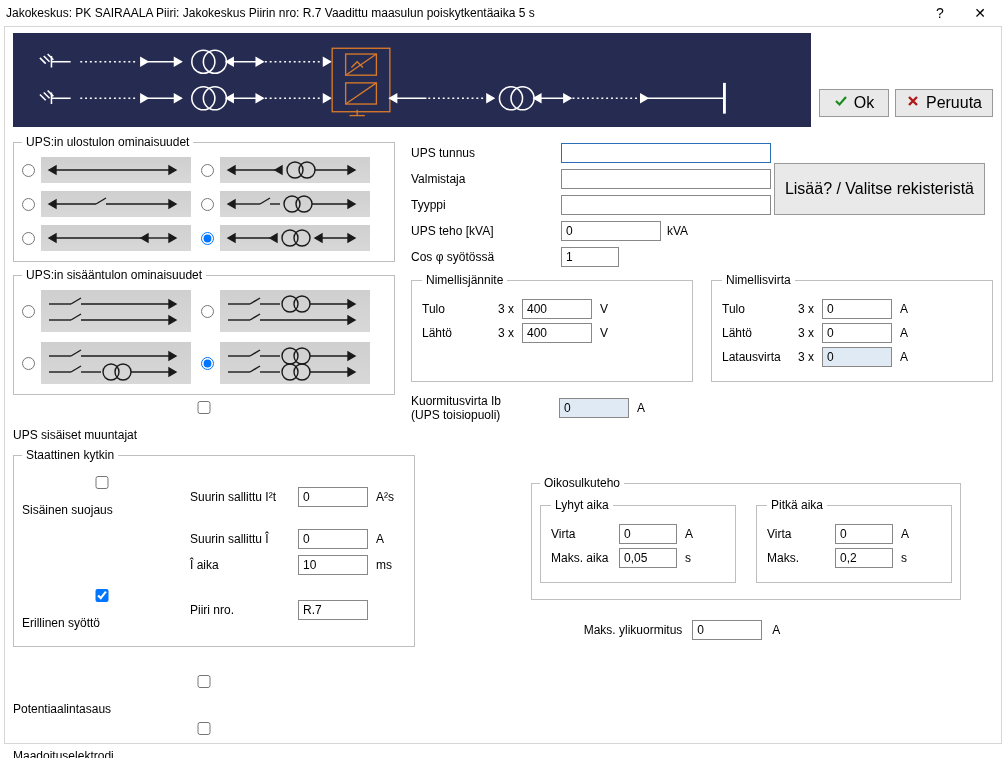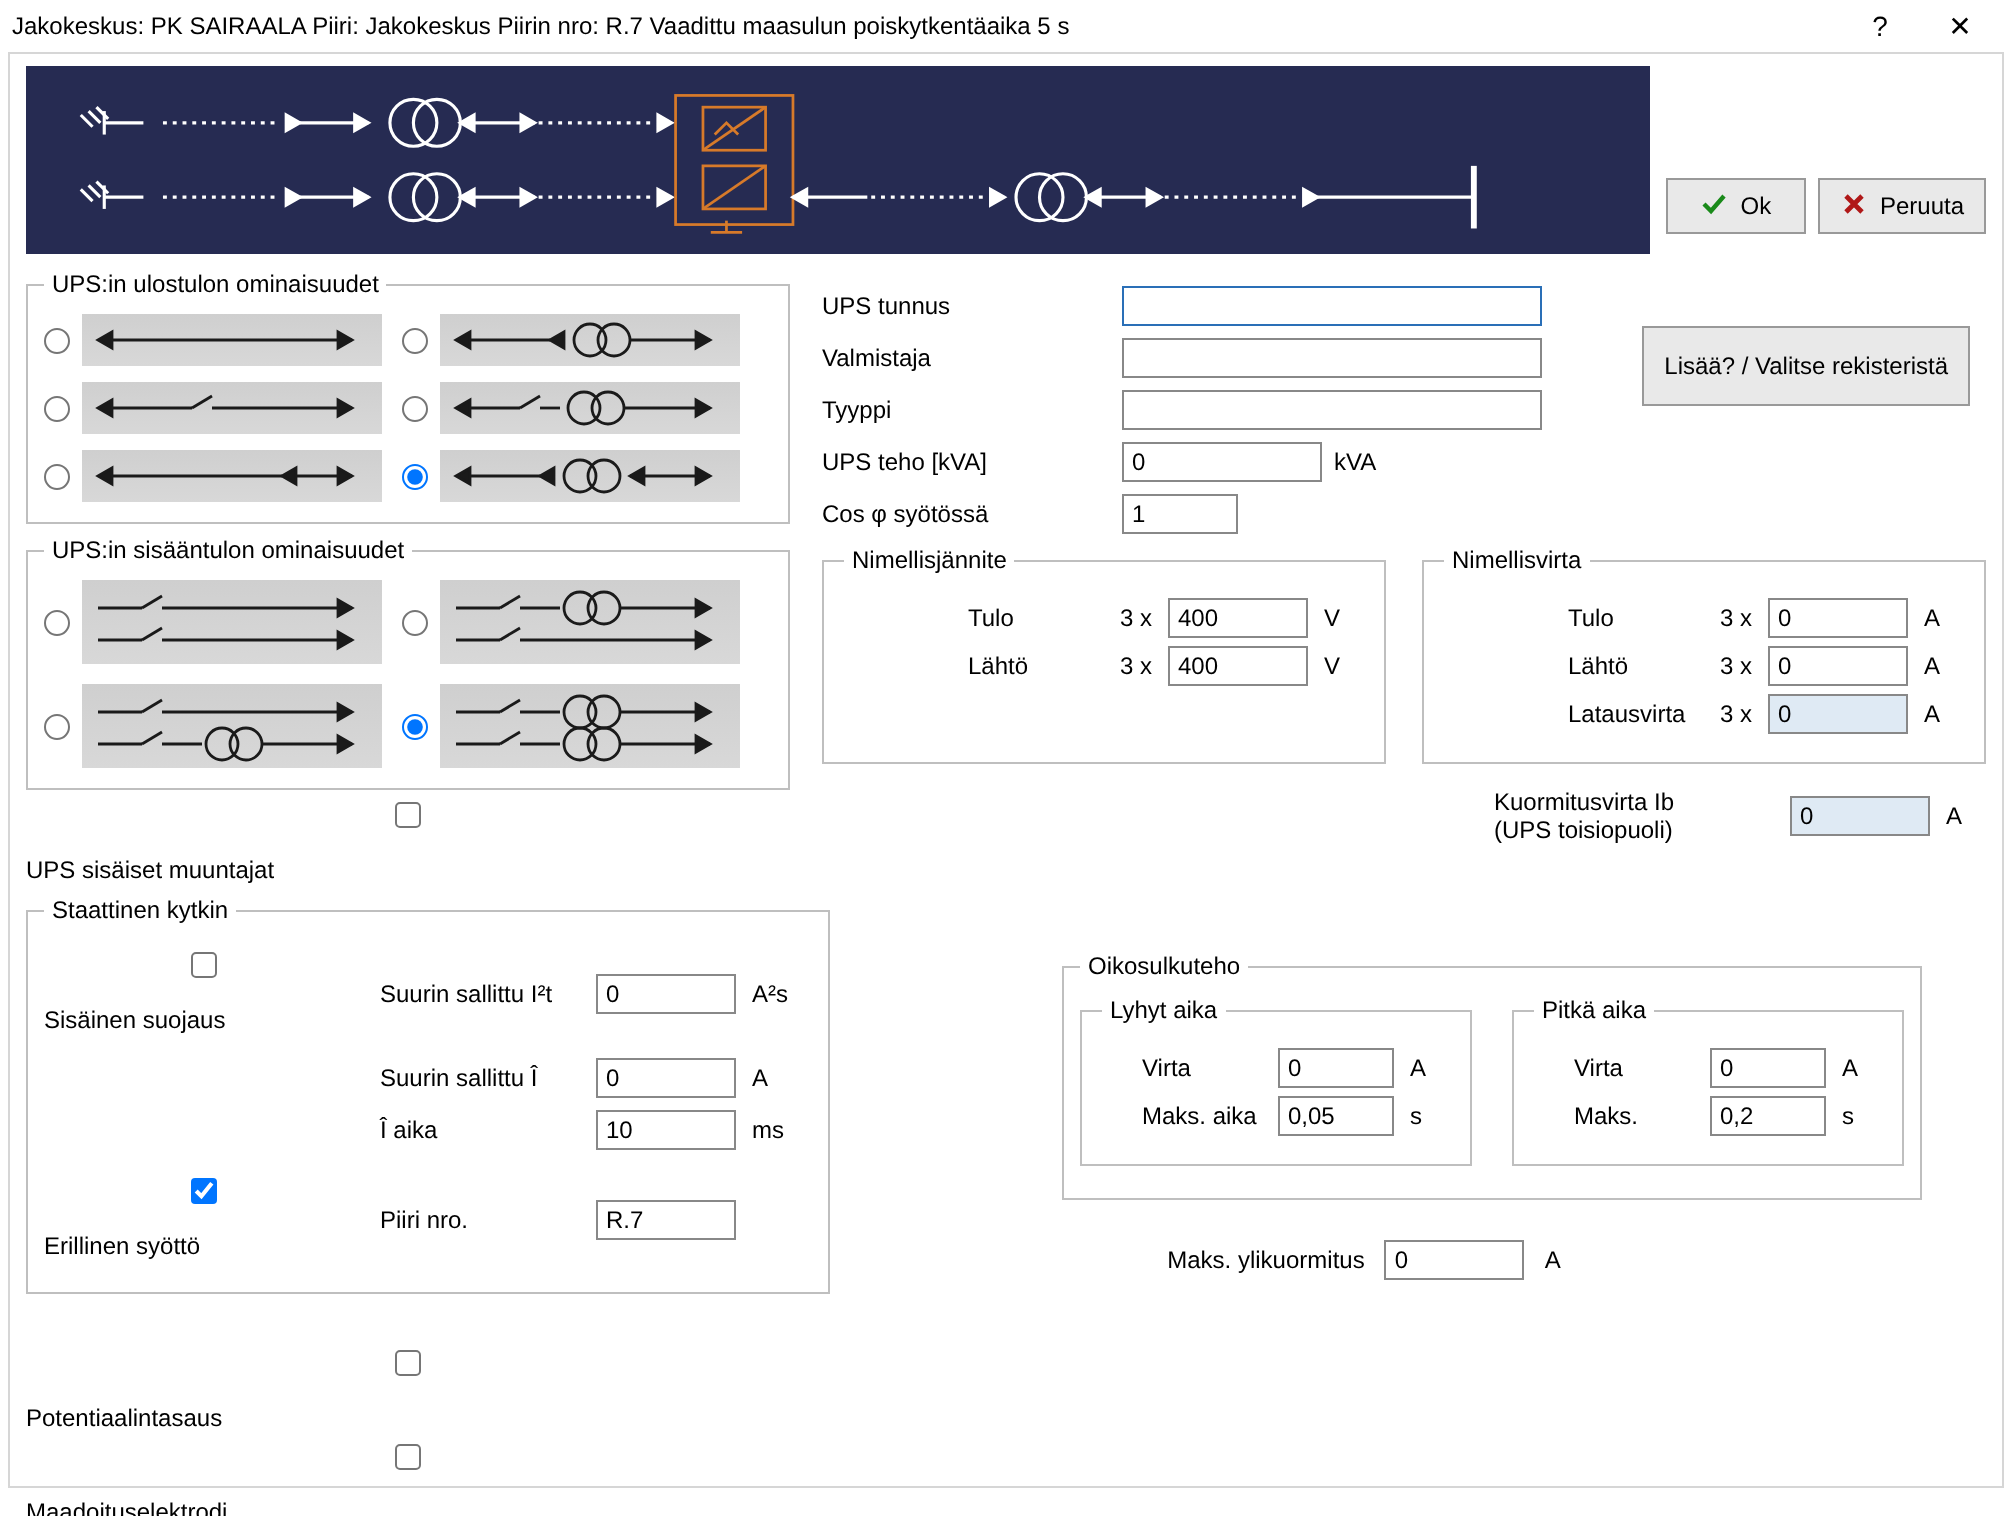--- a/index.html
+++ b/index.html
@@ -50,23 +50,23 @@
   height: 28px;
   min-width: 70px;
   border: 1px solid #999;
   background: #e9e9e9;
   display: inline-flex;
   align-items: center;
   justify-content: center;
   gap: 6px;
   padding: 0 10px;
   cursor: pointer;
-  font-size: 12px;
-}
-.btn.tall { height: 40px; min-width: 160px; }
+  font-size: 16px;
+}
+.btn.tall { height: 52px; min-width: 160px; }
 .btn-col { display: flex; flex-direction: column; gap: 6px; margin-top: 56px; }
 .vbtns { display: flex; flex-direction: row; gap: 6px; }
 .main { display: flex; gap: 16px; margin-top: 8px; }
 .left-col { width: 382px; }
 .right-col { flex: 1; position: relative; }
 fieldset {
   border: 1px solid #bfbfbf;
   margin: 0 0 6px 0;
   padding: 8px 8px 10px 8px;
 }
@@ -98,21 +98,21 @@
   padding: 0 4px;
   font-size: 12px;
   background: #fff;
 }
 input.wide { width: 210px; }
 input.num { width: 70px; }
 input.num2 { width: 58px; }
 input.cyan { background: #dfeaf4; }
 .nested-row { display: flex; gap: 18px; margin-top: 6px; }
 fieldset.inner { flex: 1; padding: 8px 10px 10px 10px; }
-.ln { display: flex; align-items: center; gap: 8px; margin: 4px 0; justify-content: flex-end; }
+.ln { display: flex; align-items: center; gap: 8px; margin: 4px 0; }
 .ln .lab { width: 60px; }
 .ln .pre { width: 24px; text-align: right; }
 .ln .unit { width: 20px; }
 .static-block { margin-top: 2px; }
 .static-grid { display: grid; grid-template-columns: 160px 100px 70px 30px; gap: 6px 8px; align-items: center; }
 .static-grid .first { grid-column: 1; }
 .sep { height: 8px; }
 .ok-svg { color: #1a8a1a; }
 .x-svg { color: #b01818; }
 .bottom-right { position: absolute; right: 8px; top: 0; }

